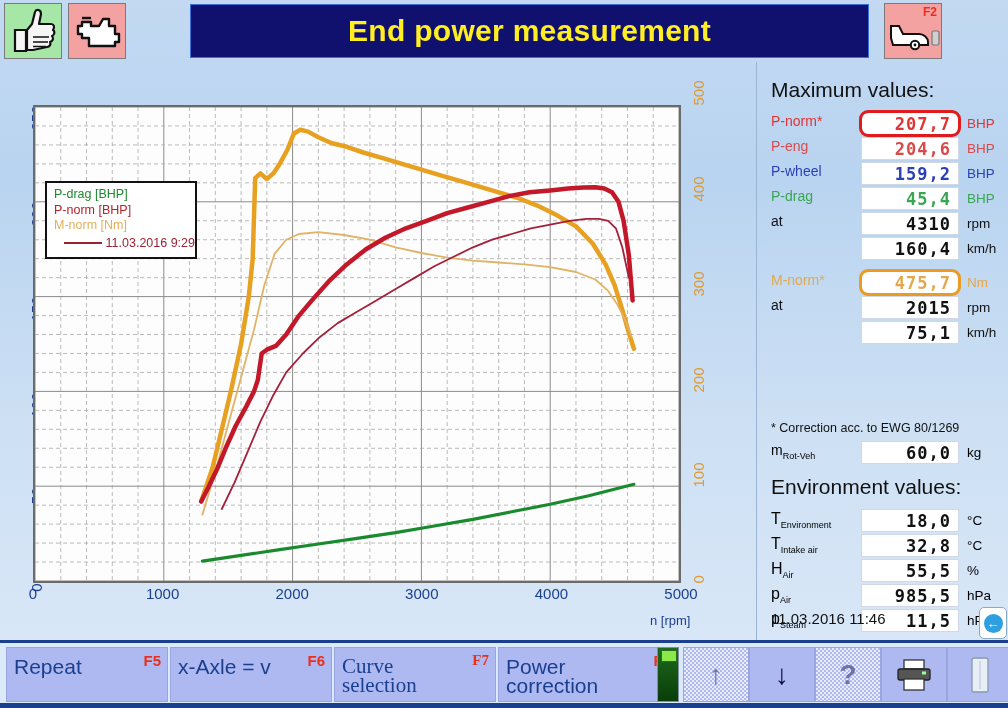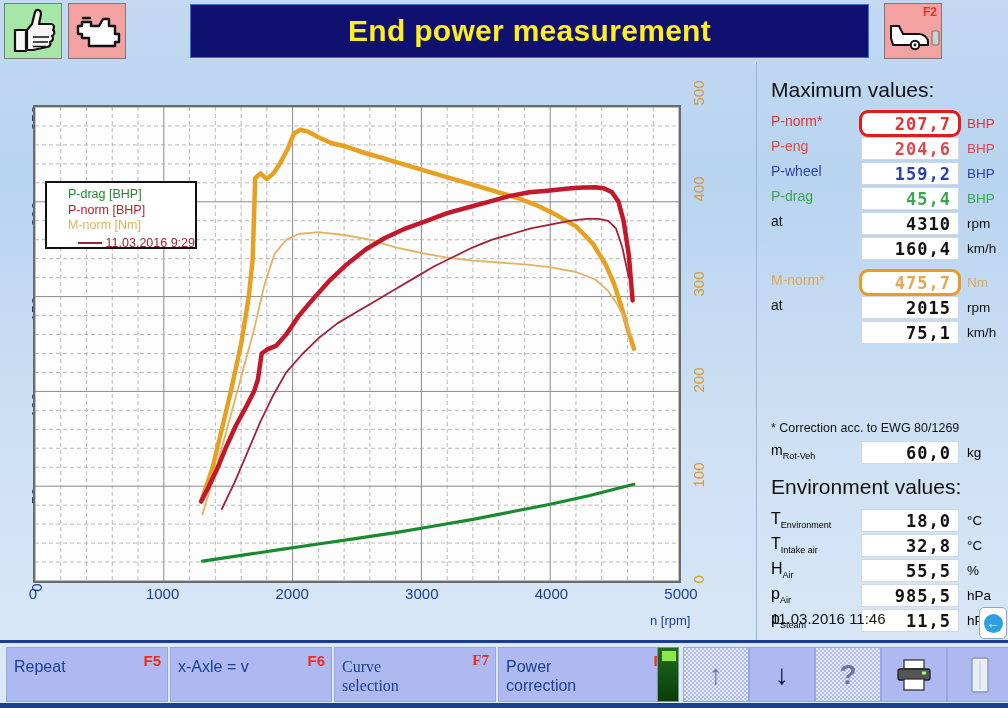--- a/index.html
+++ b/index.html
@@ -33,23 +33,23 @@
   .yaxis-l .tk{position:absolute;right:4px;color:#1b3f8f;font-size:15px;
      transform:translateY(50%) rotate(-90deg);transform-origin:100% 0;white-space:nowrap;}
   .yaxis-r{position:absolute;left:684px;top:43px;width:44px;height:478px;}
   .yaxis-r .tk{position:absolute;left:6px;color:#e09a2e;font-size:15px;
      transform:translateY(50%) rotate(-90deg);transform-origin:0 0;white-space:nowrap;}
   .xaxis{position:absolute;left:33px;top:523px;width:648px;height:22px;}
   .xaxis .tk{position:absolute;top:0;color:#1b3f8f;font-size:15px;
              transform:translateX(-50%);white-space:nowrap;}
   .xlabel{position:absolute;left:650px;top:551px;color:#1b3f8f;font-size:13px;}
 
-  .legend{position:absolute;left:45px;top:119px;width:152px;height:68px;
+  .legend{position:absolute;left:45px;top:119px;width:152px;height:78px;
           background:#fff;border:2px solid #111;box-sizing:border-box;
-          padding:4px 0 0 21px;}
+          padding:4px 0 0 7px;}
   .legend div{font-size:12.5px;line-height:15.5px;white-space:nowrap;}
   .lg-drag{color:#1e8a2e;}
   .lg-norm{color:#b4232b;}
   .lg-mnorm{color:#e3b05a;}
   .lg-date{color:#9b2230;display:flex;align-items:center;gap:4px;margin-top:2px;
            padding-left:10px;}
   .lg-rule{display:inline-block;width:38px;height:2px;background:#9b2230;}
 
   
   .rpanel{position:absolute;left:756px;top:62px;width:252px;height:578px;
@@ -75,21 +75,21 @@
            display:flex;align-items:center;justify-content:center;}
   .backcircle{width:19px;height:19px;border-radius:50%;background:#2e9fe0;
               color:#fff;font-size:13px;display:flex;align-items:center;
               justify-content:center;line-height:1;}
 
   
   .bottom{position:absolute;left:0;top:643px;width:1008px;height:65px;
           background:#dce9f8;}
   .fbtn{position:absolute;top:4px;height:55px;background:#aeb9f2;
         border:1px solid #9aa4de;box-sizing:border-box;}
-  .fbtn .lbl{position:absolute;left:7px;top:9px;color:#1b3f8f;font-size:16px;
+  .fbtn .lbl{position:absolute;left:7px;top:9px;color:#1b3f8f;font-size:21px;
              line-height:19px;white-space:pre-line;}
   .fbtn .fk{position:absolute;right:6px;top:4px;color:#e8301c;font-size:15px;
             font-weight:bold;}
   .ledbar{position:absolute;top:4px;width:22px;height:55px;
           background:linear-gradient(180deg,#1d6b1d,#0a3d0a);
           border:1px solid #7f8fa8;box-sizing:border-box;}
   .ledbar .cap{position:absolute;left:3px;top:2px;width:14px;height:10px;
                background:#8ae84a;border:1px solid #2c6b1e;}
   .ibtn{position:absolute;top:4px;width:66px;height:55px;background:#aeb9f2;
         border:1px solid #9aa4de;box-sizing:border-box;

